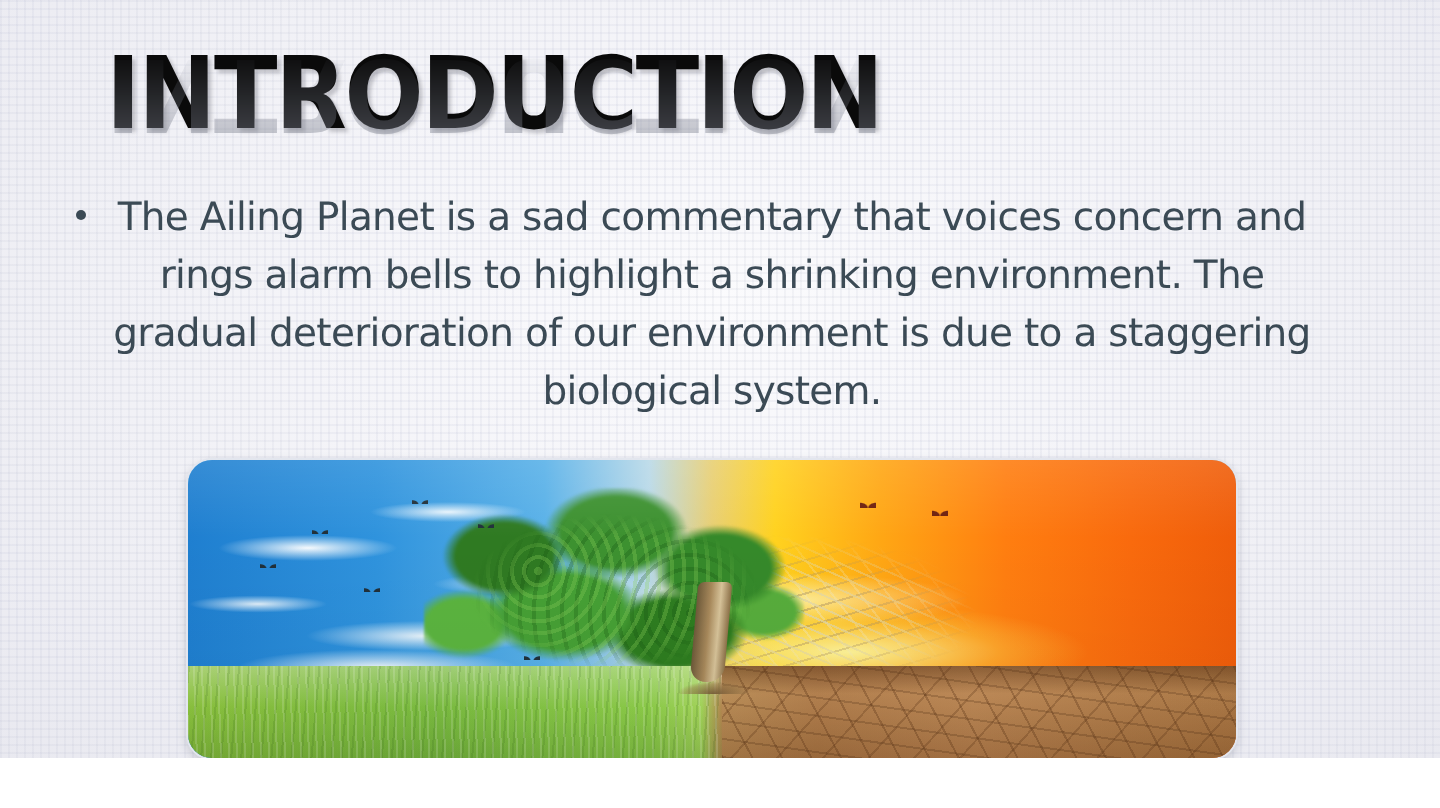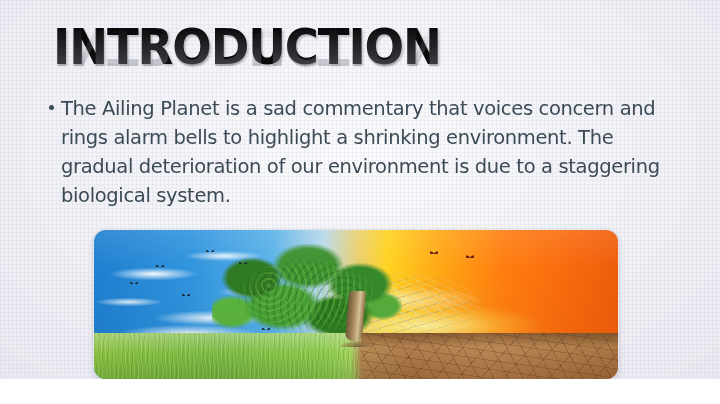--- a/index.html
+++ b/index.html
@@ -60,23 +60,24 @@
     color: #7f8390;
     opacity: 0.55;
     -webkit-mask-image: linear-gradient(to top, rgba(0,0,0,0) 6%, rgba(0,0,0,0.85) 96%);
     mask-image: linear-gradient(to top, rgba(0,0,0,0) 6%, rgba(0,0,0,0.85) 96%);
     pointer-events: none;
   }
 
   
   #body-block {
     position: absolute;
-    left: 48px;
+    left: 37px;
     top: 94px;
     width: 625px;
+    text-align: center;
   }
   #bullet-item {
     position: relative;
     padding-left: 13px;
     font-family: "DejaVu Sans", sans-serif;
     font-size: 19.5px;
     line-height: 29px;
     color: #3b4a55;
     letter-spacing: -0.35px;
   }

